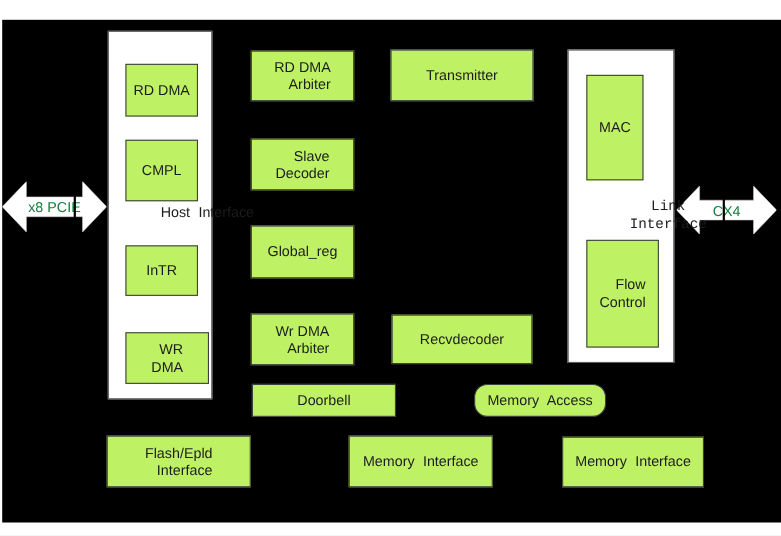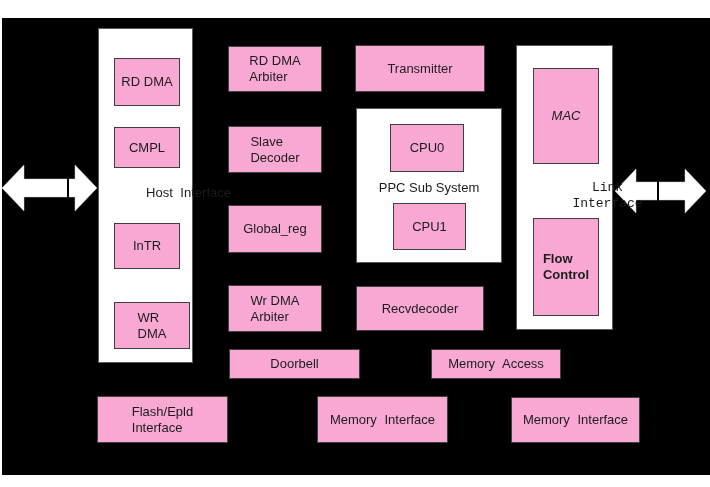--- a/index.html
+++ b/index.html
@@ -2,38 +2,38 @@
 <html><head>
 <meta charset="utf-8">
 <style>
   html,body{margin:0;padding:0;background:#ffffff;}
   .stage{
     position:relative;width:710px;height:487px;background:#ffffff;overflow:hidden;
     font-family:"Liberation Sans","DejaVu Sans",sans-serif;color:#1c1c1c;
   }
   .diagram{position:absolute;left:2px;top:18px;width:708px;height:457px;background:#000000;}
   .box{
-    position:absolute;background:#f9a8d4;border:1.5px solid #3f3f3f;box-sizing:border-box;
-    display:flex;align-items:center;justify-content:center;text-align:left;
+    position:absolute;background:#bef264;border:1.5px solid #3f3f3f;box-sizing:border-box;
+    display:flex;align-items:center;justify-content:center;text-align:right;
     font-size:13px;line-height:16px;white-space:pre-line;
   }
   .panel{
     position:absolute;background:#ffffff;border:1px solid #5a5a5a;box-sizing:border-box;
   }
   .panel-label{
     position:absolute;left:0;width:100%;text-align:center;
     font-size:13px;line-height:16px;white-space:pre-line;
   }
   .wide{word-spacing:4px;margin-left:43px;}
   .arrow{position:absolute;}
   .arrow svg{display:block;}
   .arrow-label{
     position:absolute;left:0;top:0;width:100%;height:100%;
     display:flex;align-items:center;justify-content:center;
-    font-size:13px;color:#ffffff;
+    font-size:13px;color:#15803d;
   }
   .vline{position:absolute;width:2px;background:#000000;}
 </style>
 </head>
 <body>
 
 <div class="stage">
   <div class="diagram">
 
     <div class="arrow" style="left:0px;top:147px;width:95px;height:46px;">
@@ -47,51 +47,46 @@
     <div class="arrow" style="left:613px;top:151px;width:91px;height:44px;">
       <svg width="91" height="44" viewBox="0 0 91 44">
         <polygon points="0,22 21,0 21,13 70,13 70,0 91,22 70,44 70,31 21,31 21,44" fill="#ffffff" stroke="#cccccc" stroke-width="0.5"></polygon>
       </svg>
       <span class="arrow-label">CX4</span>
     </div>
     <div class="vline" style="left:655px;top:151px;height:44px;"></div>
 
     <div class="panel" style="left:96px;top:10px;width:95px;height:335px;">
       <div class="box" style="left:15px;top:29px;width:66px;height:48px;">RD DMA</div>
-      <div class="box" style="left:15px;top:98px;width:66px;height:41px;">CMPL</div>
+      <div class="box" style="left:15px;top:98px;width:66px;height:56px;">CMPL</div>
       <div class="panel-label wide" style="top:156px;">Host Interface</div>
       <div class="box" style="left:15px;top:194px;width:66px;height:46px;">InTR</div>
       <div class="box" style="left:15px;top:273px;width:76px;height:47px;">WR
 DMA</div>
     </div>
 
     <div class="box" style="left:226px;top:28px;width:94px;height:46px;">RD DMA
 Arbiter</div>
     <div class="box" style="left:226px;top:108px;width:94px;height:47px;">Slave
 Decoder</div>
     <div class="box" style="left:226px;top:187px;width:94px;height:48px;">Global_reg</div>
     <div class="box" style="left:226px;top:267px;width:94px;height:47px;">Wr DMA
 Arbiter</div>
     <div class="box" style="left:227px;top:331px;width:131px;height:30px;">Doorbell</div>
 
     <div class="box" style="left:353px;top:27px;width:130px;height:47px;">Transmitter</div>
 
-    <div class="panel" style="left:354px;top:90px;width:146px;height:155px;">
-      <div class="box" style="left:33px;top:15px;width:74px;height:48px;">CPU0</div>
-      <div class="panel-label" style="top:71px;">PPC Sub System</div>
-      <div class="box" style="left:36px;top:94px;width:73px;height:47px;">CPU1</div>
-    </div>
 
     <div class="box" style="left:354px;top:268px;width:128px;height:45px;">Recvdecoder</div>
-    <div class="box wide" style="left:386px;top:331px;width:130px;height:30px;">Memory Access</div>
+    <div class="box wide" style="left:386px;top:331px;width:120px;height:30px;border-radius:12px;">Memory Access</div>
 
     <div class="panel" style="left:514px;top:27px;width:97px;height:285px;">
-      <div class="box" style="left:16px;top:22px;width:66px;height:96px;font-style:italic;">MAC</div>
+      <div class="box" style="left:16px;top:22px;width:52px;height:96px;">MAC</div>
       <div class="panel-label wide" style="top:134px;font-family:Liberation Mono, monospace;">Link Interface</div>
-      <div class="box" style="left:16px;top:172px;width:66px;height:98px;font-weight:bold;">Flow
+      <div class="box" style="left:16px;top:172px;width:66px;height:98px;">Flow
 Control</div>
     </div>
 
     <div class="box" style="left:95px;top:378px;width:131px;height:47px;">Flash/Epld
 Interface</div>
     <div class="box wide" style="left:272px;top:378px;width:131px;height:47px;">Memory Interface</div>
     <div class="box wide" style="left:466px;top:379px;width:129px;height:46px;">Memory Interface</div>
 
   </div>
 </div>

